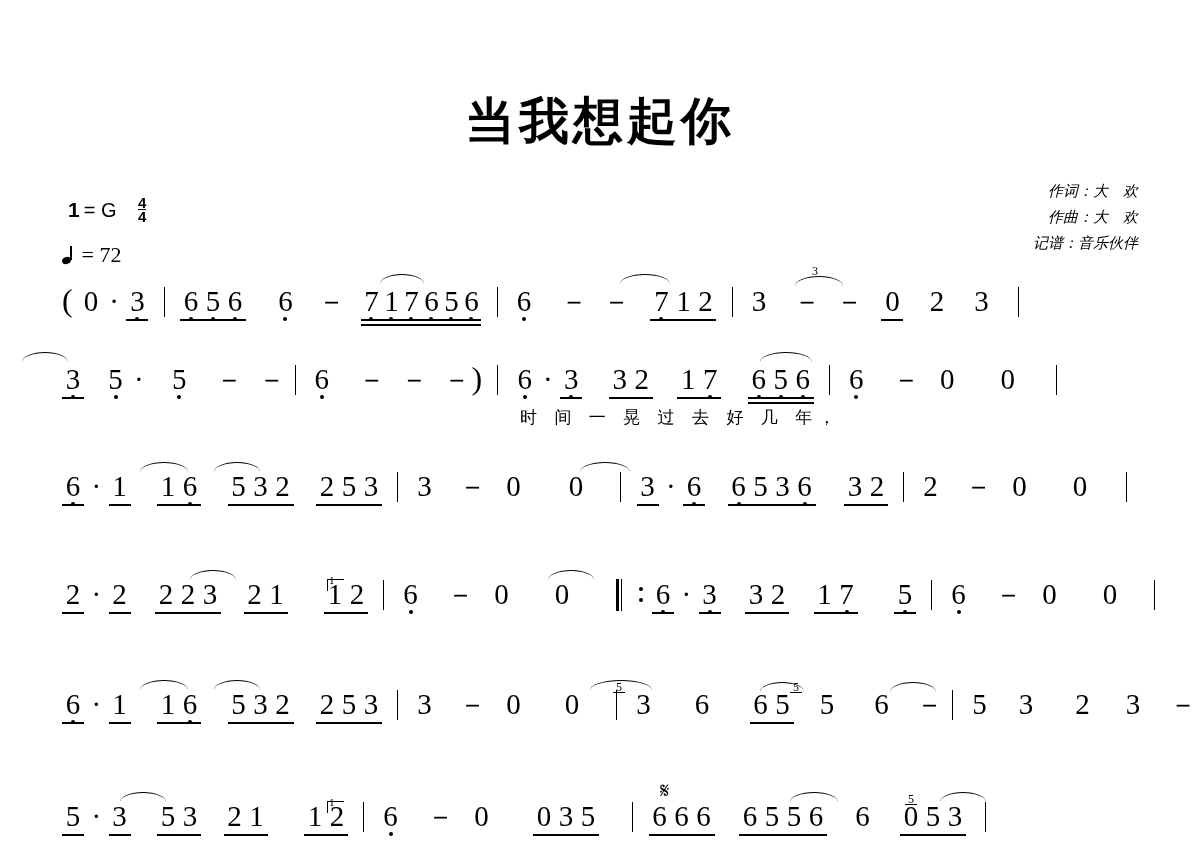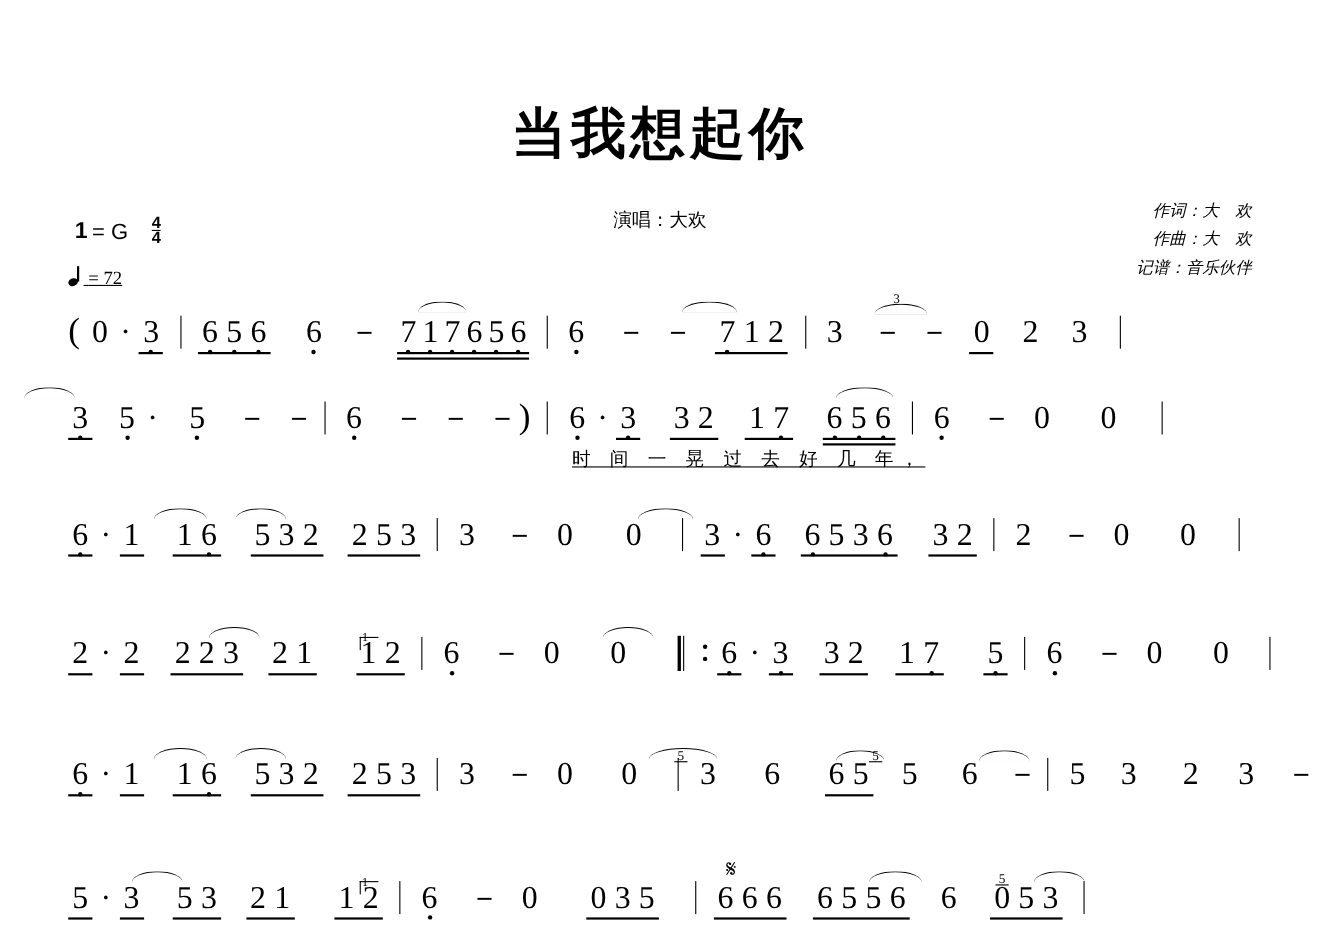--- a/index.html
+++ b/index.html
@@ -77,24 +77,23 @@
     text-align: center;
     vertical-align: middle;
   }
   .meter span { display: block; }
   .meter .den { border-top: 1.6px solid #000; }
 
   .tempo {
     position: absolute;
     top: 242px;
     left: 62px;
-    font-size: 17px;
+    font-size: 22px;
     font-family: "Liberation Serif", serif;
     white-space: nowrap;
-    text-decoration: underline;
   }
   .tempo .note {
     display: inline-block;
     position: relative;
     width: 14px;
     height: 20px;
     vertical-align: -4px;
   }
   .tempo .note::before {
     content: "";
@@ -279,21 +278,20 @@
     font-family: "Liberation Serif", serif;
     font-size: 32px;
   }
 </style>
 </head>
 <body>
 
 <div class="sheet">
 
   <div class="title">当我想起你</div>
-  <div class="singer">演唱：大欢</div>
 
   <div class="credits">
 
     <div>作词：大　欢</div>
     <div>作曲：大　欢</div>
     <div>记谱：音乐伙伴</div>
   </div>
 
   <div class="keysig">
     <b>1</b><span style="margin-left:4px">= G</span>
@@ -386,21 +384,21 @@
       <span class="sp" style="width:10px"></span>
       <span class="n" style="width:22px">－</span>
       <span class="sp" style="width:8px"></span>
       <span class="n" style="width:22px">0</span>
       <span class="sp" style="width:24px"></span>
       <span class="n" style="width:22px">0</span>
       <span class="bar" style="margin-left:30px"></span>
     </div>
     <div class="slur" style="left:22px; top:-8px; width:46px;"></div>
     <div class="slur" style="left:760px; top:-8px; width:52px;"></div>
-    <div class="lyrics" style="left:520px; letter-spacing:6px;text-decoration:underline;">时 间 一 晃 过 去 好 几 年，</div>
+    <div class="lyrics" style="left:520px; letter-spacing:6px;">时 间 一 晃 过 去 好 几 年，</div>
   </div>
 
   <div class="row" style="top:470px">
     <div class="notes">
       <span class="beam1"><span class="n dotlow" style="width:22px">6</span></span>
       <span class="n" style="width:10px">·</span>
       <span class="beam1"><span class="n" style="width:22px">1</span></span>
       <span class="sp" style="width:12px"></span>
       <span class="beam1"><span class="n" style="width:22px">1</span><span class="n dotlow" style="width:22px">6</span></span>
       <span class="sp" style="width:12px"></span>

